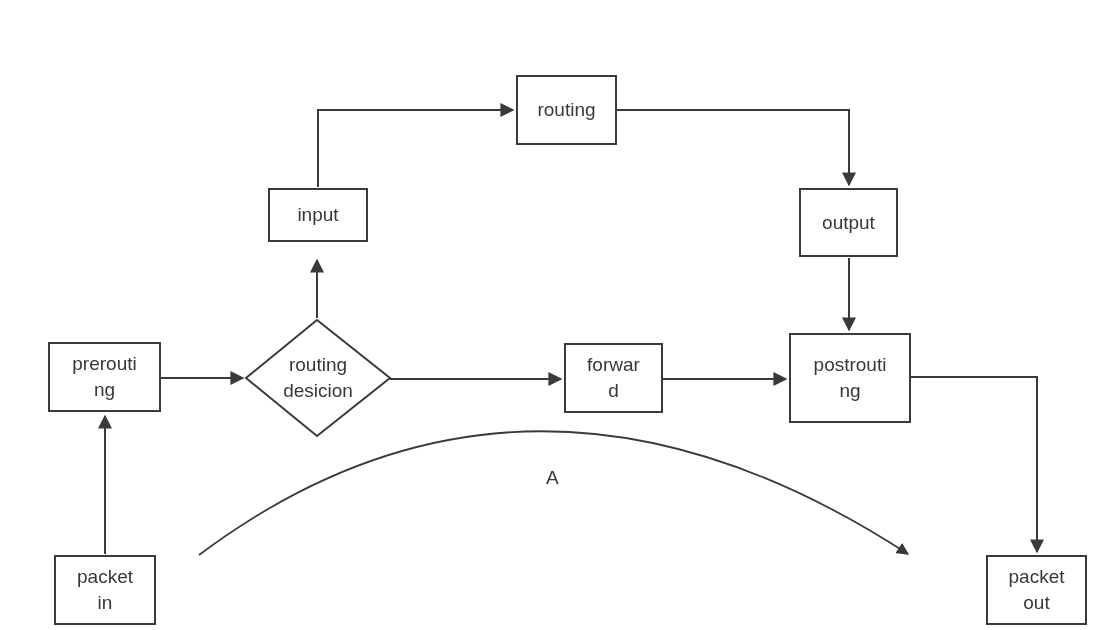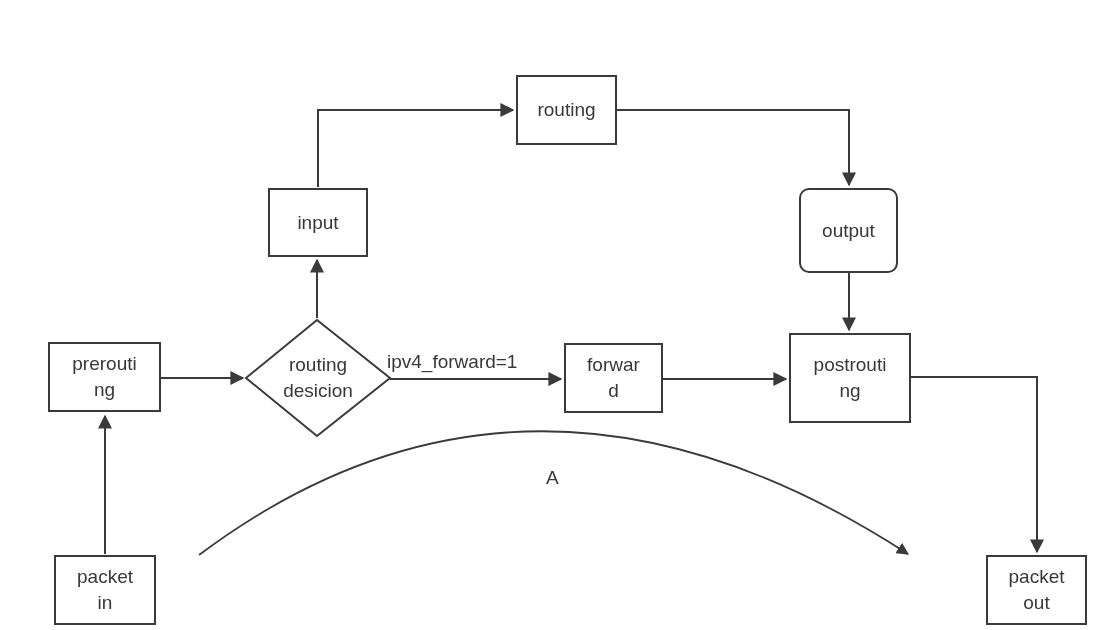--- a/index.html
+++ b/index.html
@@ -31,22 +31,22 @@
     display: flex;
     align-items: center;
     justify-content: center;
     text-align: center;
     color: #383838;
     font-size: 19px;
     line-height: 26px;
     white-space: pre-line;
   }
   .node-routing     { left: 516px; top: 48px;  width: 101px; height: 70px; }
-  .node-input       { left: 268px; top: 161px; width: 100px; height: 69px; }
-  .node-output      { left: 799px; top: 161px; width: 99px;  height: 85px; border-radius: 10px; }
+  .node-input       { left: 268px; top: 161px; width: 100px; height: 54px; }
+  .node-output      { left: 799px; top: 161px; width: 99px;  height: 69px; }
   .node-prerouting  { left: 48px;  top: 315px; width: 113px; height: 70px; text-align: center; }
   .node-forward     { left: 564px; top: 316px; width: 99px;  height: 70px; }
   .node-postrouting { left: 789px; top: 306px; width: 122px; height: 90px; text-align: center; }
   .node-packet-in   { left: 54px;  top: 528px; width: 102px; height: 70px; }
   .node-packet-out  { left: 986px; top: 528px; width: 101px; height: 70px; }
   .decision-label {
     position: absolute;
     left: 248px;
     top: 325px;
     width: 140px;
@@ -123,17 +123,16 @@
 
   <div class="node node-postrouting">postrouti
 ng</div>
 
   <div class="node node-packet-in">packet
 in</div>
 
   <div class="node node-packet-out">packet
 out</div>
 
-  <div class="edge-label label-ipv4">ipv4_forward=1</div>
 
   <div class="edge-label label-arc">A</div>
 
 </div>
 
 </body></html>

